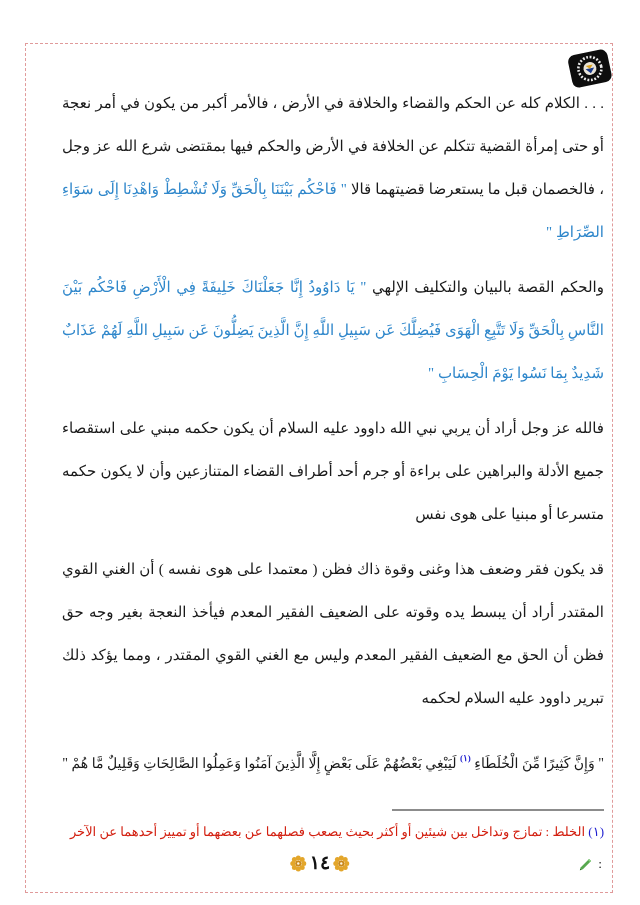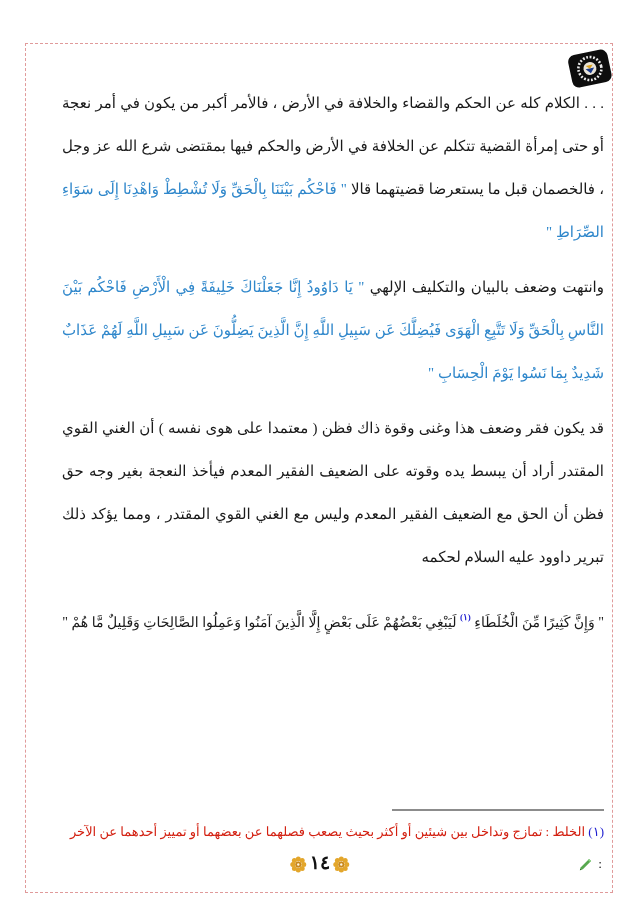--- a/index.html
+++ b/index.html
@@ -72,21 +72,21 @@
     line-height:20px;
     white-space:nowrap;
     text-align:right;
   }
   .fn-marker{color:#1f1fd0;}
   .fn-body{color:#d32011;}
   .page-number-block{
     position:absolute;
     top:835px;left:50%;
     transform:translateX(-50%);
-    display:flex;align-items:flex-end;gap:3px;
+    display:flex;align-items:center;gap:3px;
     direction:ltr;
   }
   .page-number{
     font-size:19px;font-weight:bold;color:#111111;
     line-height:20px;
   }
   .flower{width:17px;height:17px;display:block;}
   .signature{
     position:absolute;
     top:838px;right:38px;
@@ -110,22 +110,23 @@
       <circle cx="23" cy="20.5" r="6.5" fill="#e9e4d8"></circle>
       <path d="M18.6 20.4 L27.4 20.4 L23 25.4 Z" fill="#1a3a8c"></path>
       <path d="M19.4 17.2 L26.6 17.2 L23 20.8 Z" fill="#d8a020"></path>
     </g>
   </svg>
 
   <div class="content">
 
     <p><span>. . . الكلام كله عن الحكم والقضاء والخلافة في الأرض ، فالأمر أكبر من يكون في أمر نعجة أو حتى إمرأة القضية تتكلم عن الخلافة في الأرض والحكم فيها بمقتضى شرع الله عز وجل ، فالخصمان قبل ما يستعرضا قضيتهما قالا </span><span class="quran">" فَاحْكُم بَيْنَنَا بِالْحَقِّ وَلَا تُشْطِطْ وَاهْدِنَا إِلَى سَوَاءِ الصِّرَاطِ "</span></p>
 
-    <p><span>وانتهت وضعف بالبيان والتكليف الإلهي </span><span class="quran">" يَا دَاوُودُ إِنَّا جَعَلْنَاكَ خَلِيفَةً فِي الْأَرْضِ فَاحْكُم بَيْنَ النَّاسِ بِالْحَقِّ وَلَا تَتَّبِعِ الْهَوَى فَيُضِلَّكَ عَن سَبِيلِ اللَّهِ إِنَّ الَّذِينَ يَضِلُّونَ عَن سَبِيلِ اللَّهِ لَهُمْ عَذَابٌ شَدِيدٌ بِمَا نَسُوا يَوْمَ الْحِسَابِ "</span></p>
+    <p><span>والحكم القصة بالبيان والتكليف الإلهي </span><span class="quran">" يَا دَاوُودُ إِنَّا جَعَلْنَاكَ خَلِيفَةً فِي الْأَرْضِ فَاحْكُم بَيْنَ النَّاسِ بِالْحَقِّ وَلَا تَتَّبِعِ الْهَوَى فَيُضِلَّكَ عَن سَبِيلِ اللَّهِ إِنَّ الَّذِينَ يَضِلُّونَ عَن سَبِيلِ اللَّهِ لَهُمْ عَذَابٌ شَدِيدٌ بِمَا نَسُوا يَوْمَ الْحِسَابِ "</span></p>
 
+    <p><span>فالله عز وجل أراد أن يربي نبي الله داوود عليه السلام أن يكون حكمه مبني على استقصاء جميع الأدلة والبراهين على براءة أو جرم أحد أطراف القضاء المتنازعين وأن لا يكون حكمه متسرعا أو مبنيا على هوى نفس</span></p>
 
 
     <p><span>قد يكون فقر وضعف هذا وغنى وقوة ذاك فظن ( معتمدا على هوى نفسه ) أن الغني القوي المقتدر أراد أن يبسط يده وقوته على الضعيف الفقير المعدم فيأخذ النعجة بغير وجه حق فظن أن الحق مع الضعيف الفقير المعدم وليس مع الغني القوي المقتدر ، ومما يؤكد ذلك تبرير داوود عليه السلام لحكمه</span></p>
 
     <p class="verse-line"><span>" وَإِنَّ كَثِيرًا مِّنَ الْخُلَطَاءِ </span><span class="verse-sup">(١)</span><span> لَيَبْغِي بَعْضُهُمْ عَلَى بَعْضٍ إِلَّا الَّذِينَ آمَنُوا وَعَمِلُوا الصَّالِحَاتِ وَقَلِيلٌ مَّا هُمْ "</span></p>
 
     <div class="footnote-block">
       <div class="separator"></div>
       <div class="footnote-text"><span class="fn-marker">(١)</span> <span class="fn-body">الخلط : تمازج وتداخل بين شيئين أو أكثر بحيث يصعب فصلهما عن بعضهما أو تمييز أحدهما عن الآخر</span></div>
     </div>

